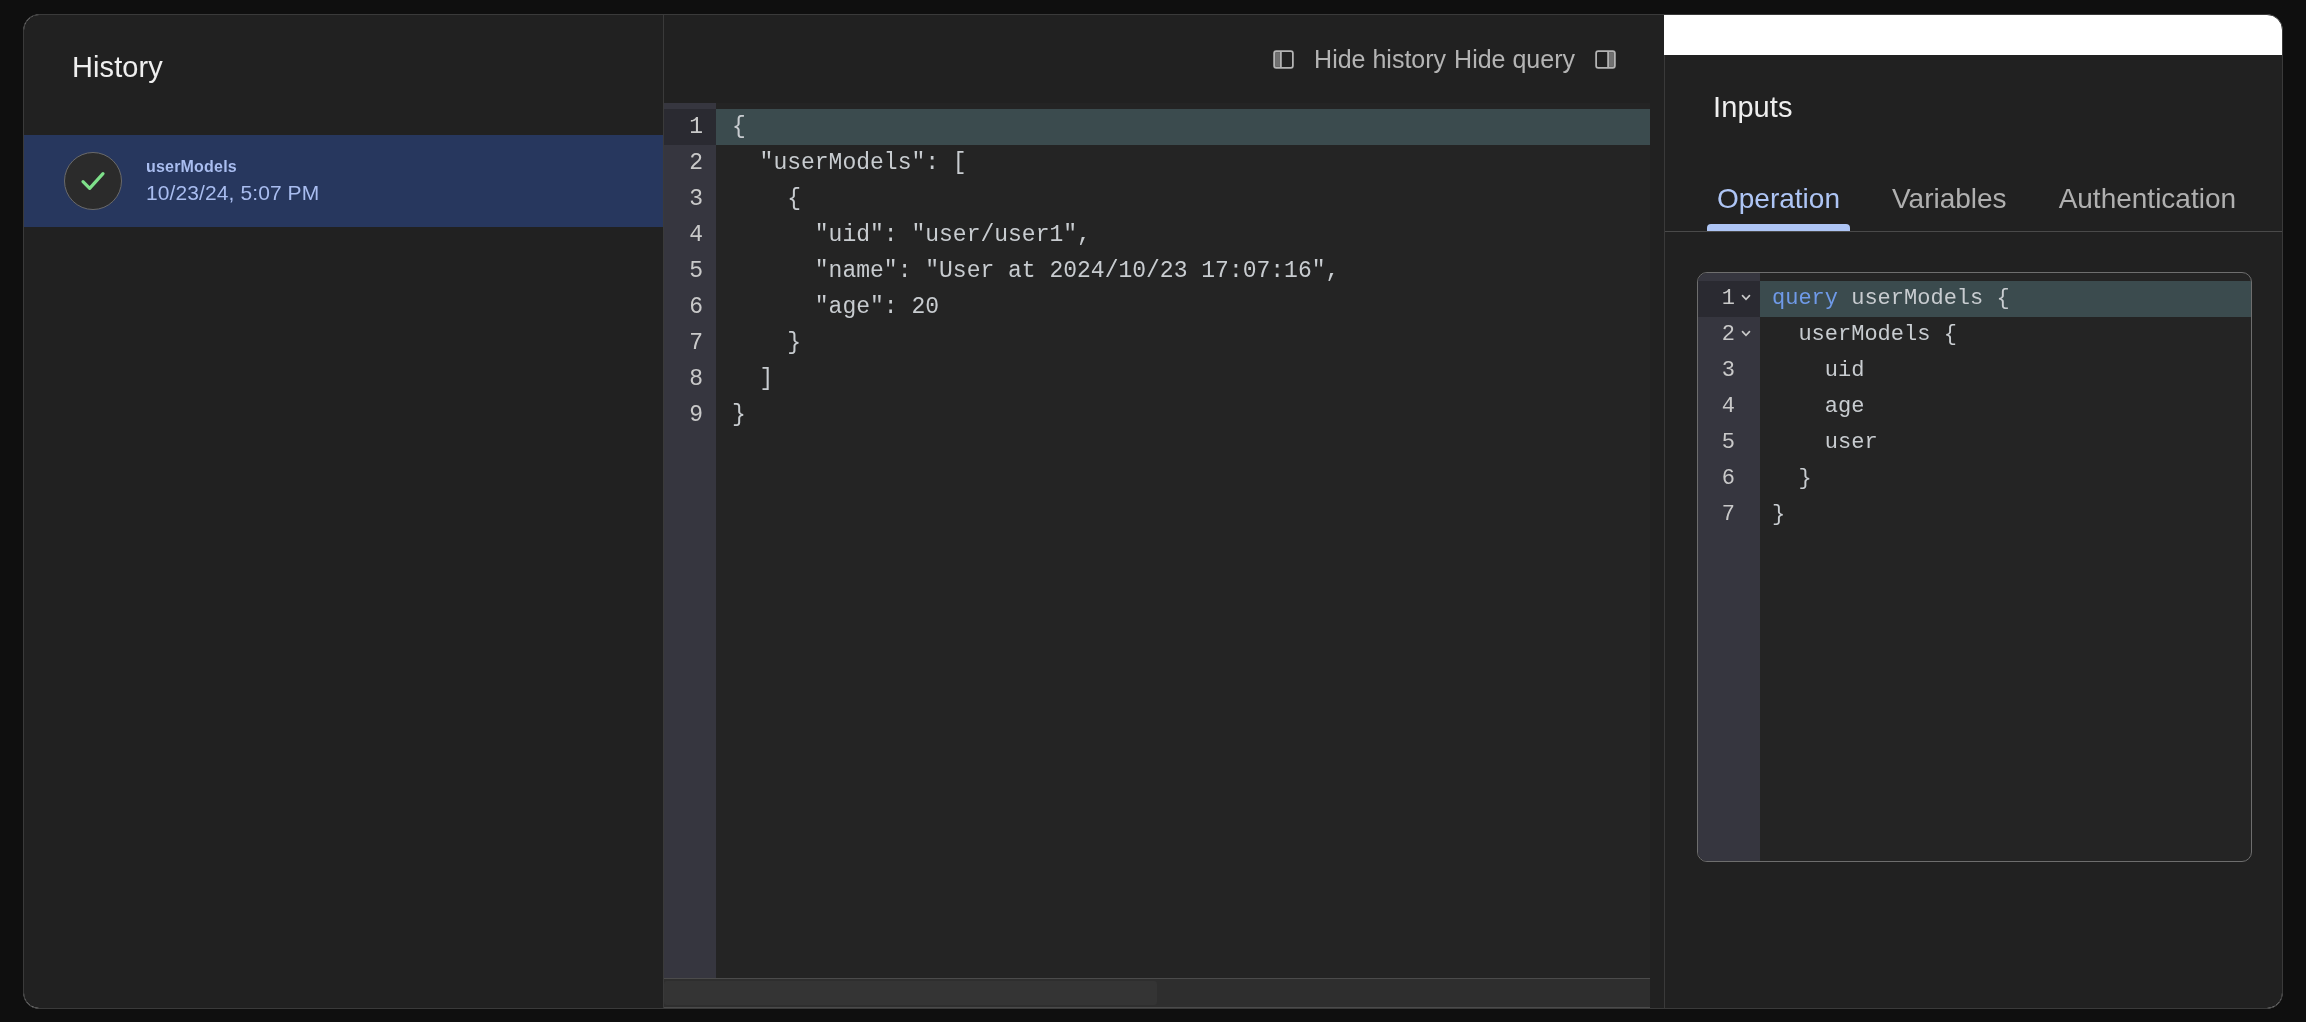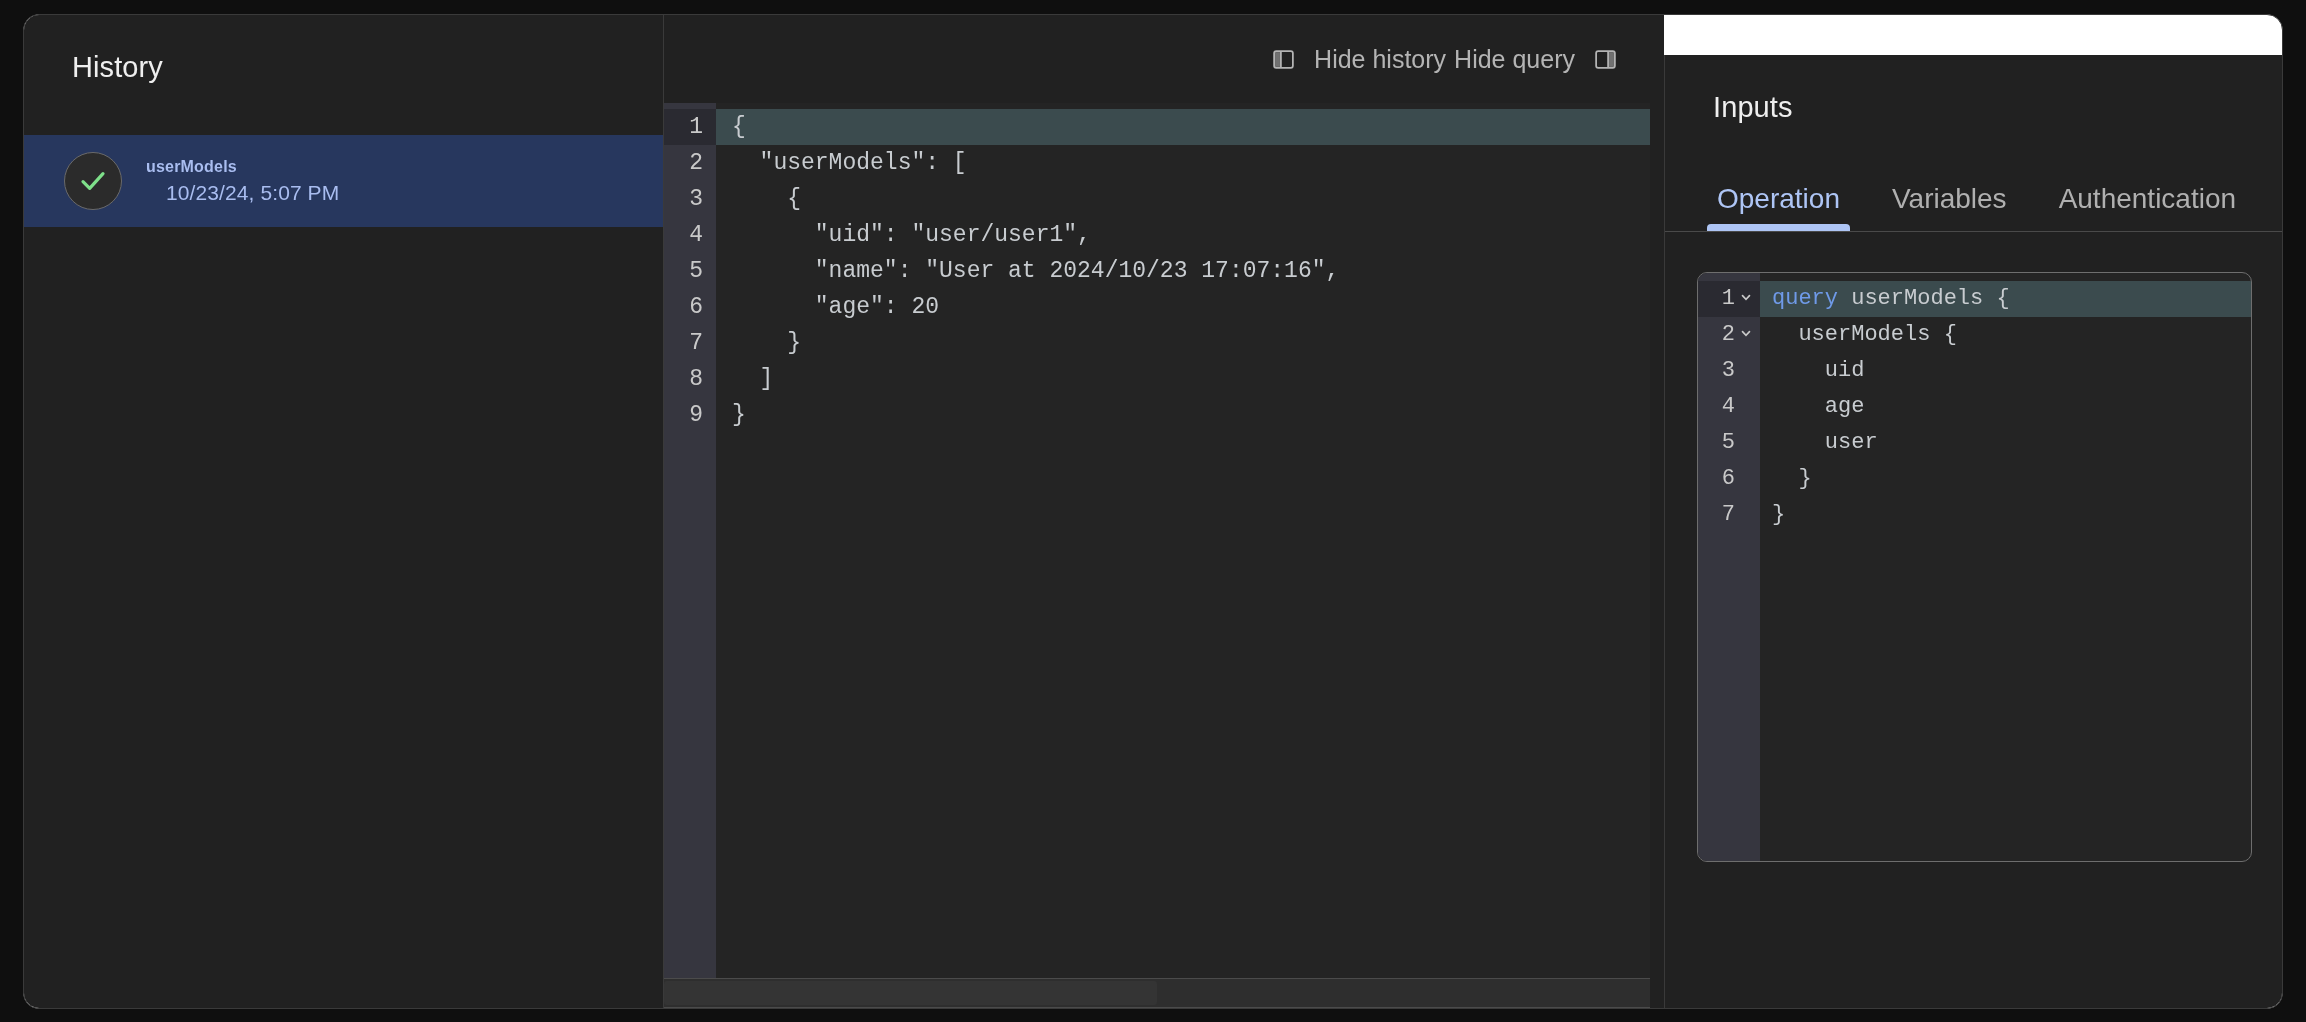--- a/index.html
+++ b/index.html
@@ -66,21 +66,20 @@
   .history-name {
     font-size:16px;
     font-weight:bold;
     color:#a9bdf0;
     letter-spacing:0.2px;
   }
   .history-date {
     font-size:21px;
     color:#a9bdf0;
     letter-spacing:0.1px;
-    margin-left:20px;
   }
 
   
   #center-panel {
     flex:1 1 auto;
     display:flex;
     flex-direction:column;
     background:#212121;
     min-width:0;
   }

